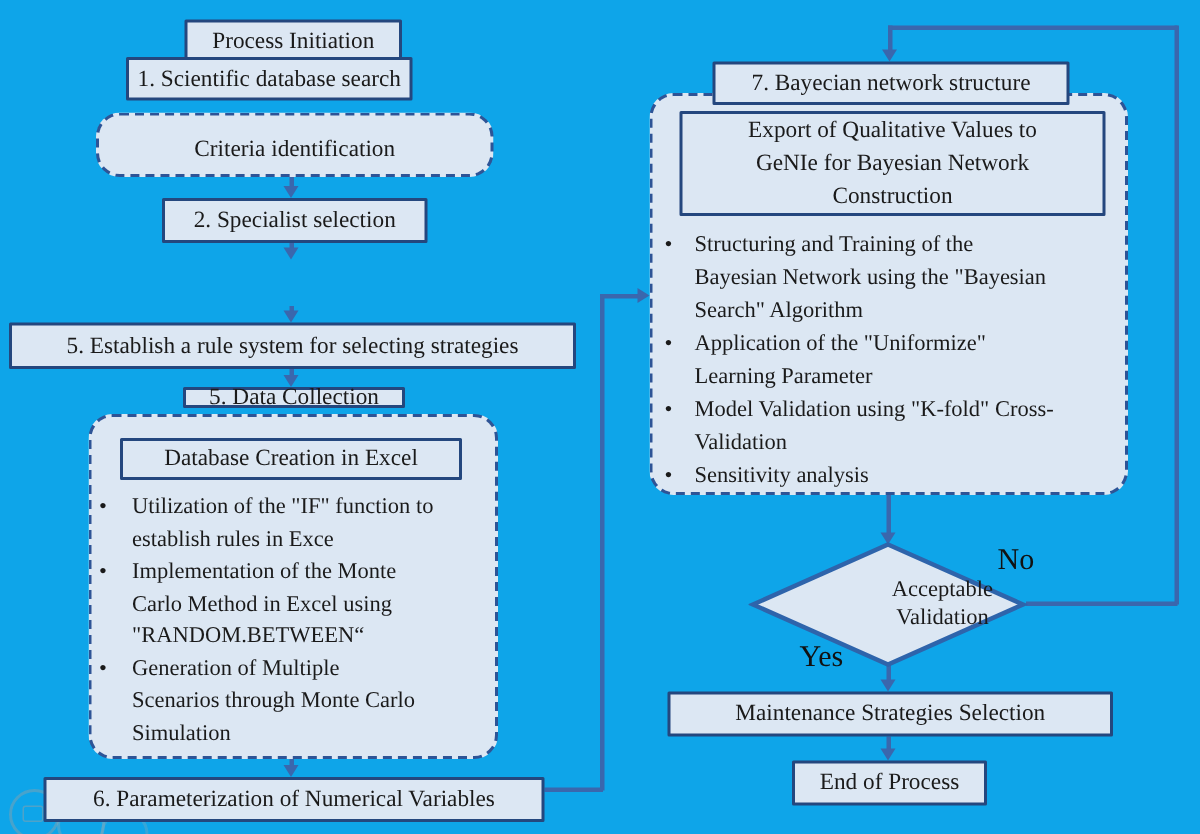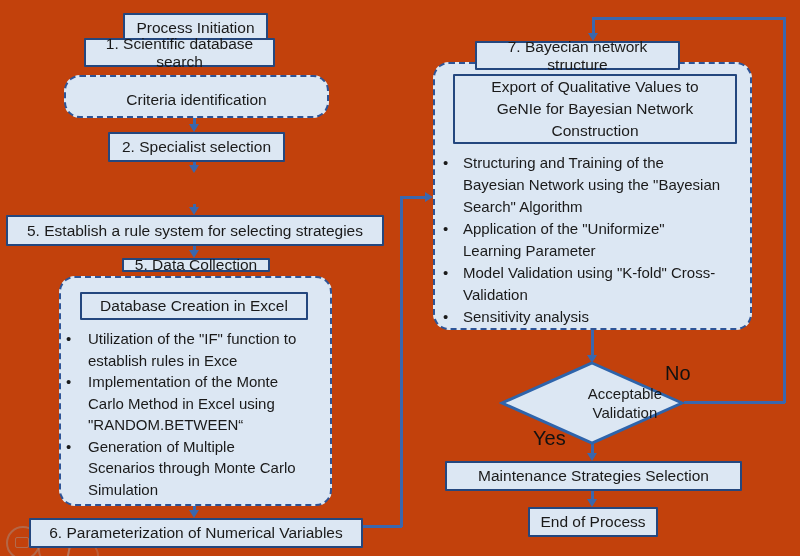--- a/index.html
+++ b/index.html
@@ -1,18 +1,18 @@
 <!DOCTYPE html>
 <html><head>
 <meta charset="utf-8">
 <style>
   html,body{margin:0;padding:0;background:#ffffff;}
   .stage{
-    position:relative;width:800px;height:556px;background:#c2410c;
-    font-family:Liberation Sans, sans-serif;color:#1a1a1a;overflow:hidden;
+    position:relative;width:800px;height:556px;background:#0ea5e9;
+    font-family:Liberation Serif, serif;color:#1a1a1a;overflow:hidden;
   }
   .node{
     position:absolute;box-sizing:border-box;
     background:#dce7f3;border:2.5px solid #24477e;border-radius:1px;
     display:flex;align-items:center;justify-content:center;text-align:center;
     font-size:15.5px;line-height:1.12;color:#1a1a1a;z-index:3;padding:1px 4px;
   }
   .dashedbox{
     position:absolute;box-sizing:border-box;background:#dce7f3;
     border:2.5px dashed #2e5496;border-radius:16px;z-index:1;
@@ -97,21 +97,21 @@
 Simulation</span>
     </div>
   </div>
 
   <div class="node" style="left:29px;top:518px;width:334px;height:30px;">
       <span>6. Parameterization of Numerical Variables</span>
     </div>
 
   <div class="dashedbox" style="left:433px;top:62px;width:319px;height:268px;"></div>
 
-  <div class="node" style="left:475px;top:41px;width:205px;height:29px;">
+  <div class="node" style="left:475px;top:41px;width:238px;height:29px;">
       <span>7. Bayecian network structure</span>
     </div>
   <div class="node" style="left:453px;top:74px;width:284px;height:70px;line-height:22px;white-space:pre-line;"><span>Export of Qualitative Values to
 GeNIe for Bayesian Network
 Construction</span></div>
 
   <div class="bullets" style="left:443px;top:152px;width:306px;">
     <div class="bullet-row">
       <span class="bullet-dot" style="flex:0 0 20px;width:20px;line-height:22px;">•</span>
       <span class="bullet-text" style="line-height:22px;">Structuring and Training of the

